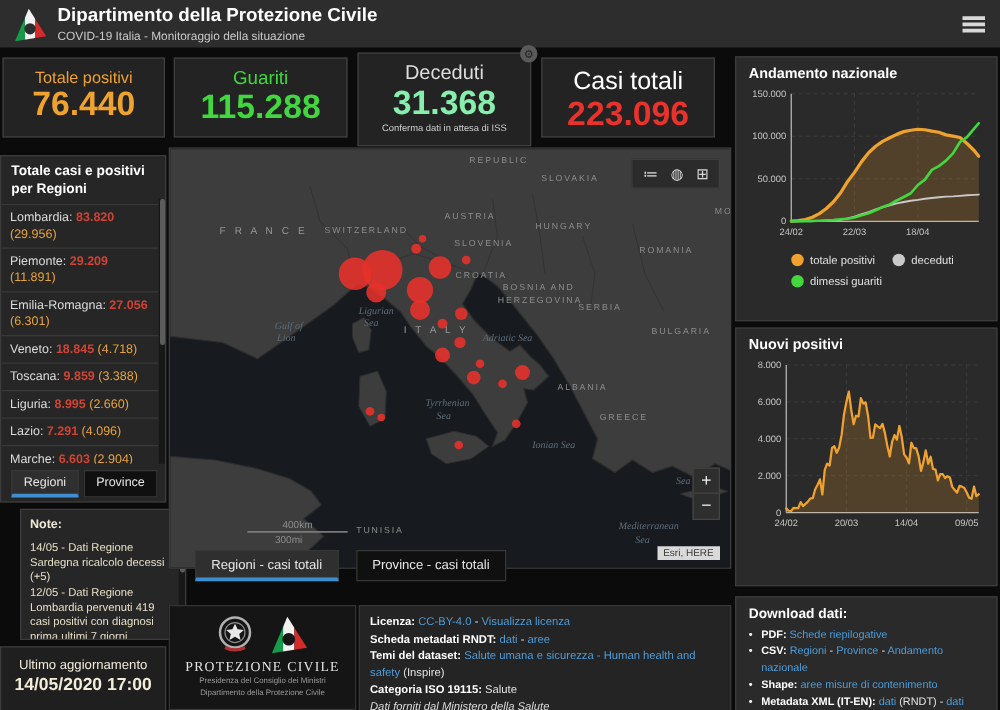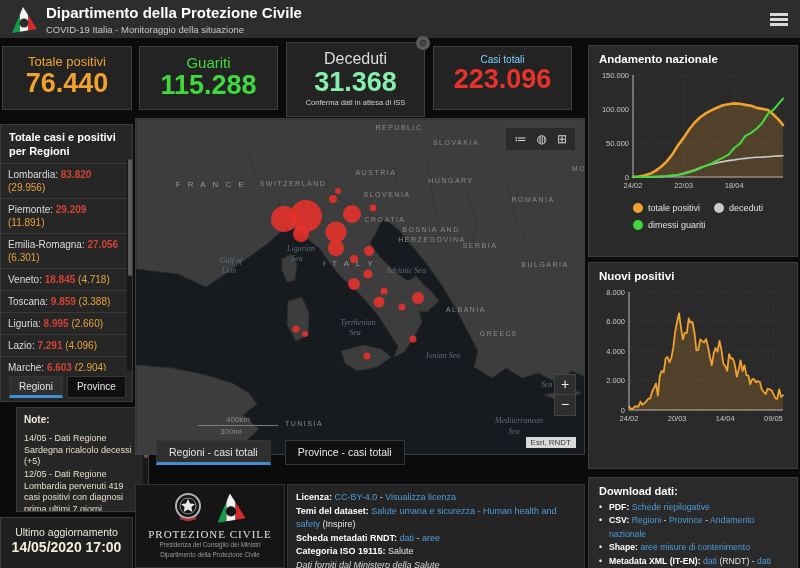--- a/index.html
+++ b/index.html
@@ -123,21 +123,21 @@
     <div class="s-label" style="color:#40d83e;font-size:15px;">Guariti</div>
     <div class="s-value" style="color:#40d83e;">115.288</div>
   </div>
   <div class="stat" style="left:286px;top:42px;width:139px;height:75px;">
     <div class="gearbtn">⚙</div>
     <div class="s-label" style="color:#dedede;font-size:16px;">Deceduti</div>
     <div class="s-value" style="color:#86efac;">31.368</div>
     <div class="s-sub">Conferma dati in attesa di ISS</div>
   </div>
   <div class="stat" style="left:433px;top:46px;width:139px;height:64px;">
-    <div class="s-label" style="color:#7dd3fc;font-size:10px;">Casi totali</div>
+    <div class="s-label" style="color:#ffffff;font-size:20px;">Casi totali</div>
     <div class="s-value" style="color:#e8322b;">223.096</div>
   </div>
 
   <div class="panel" style="left:0;top:124px;width:133px;height:278px;">
     <div class="sb-title">Totale casi e positivi per Regioni</div>
     <div class="region-list" id="region-list">
         <div class="region-row"><span>Lombardia: </span><b class="tot">83.820</b><b class="pos"> (29.956)</b></div>
         <div class="region-row"><span>Piemonte: </span><b class="tot">29.209</b><b class="pos"> (11.891)</b></div>
         <div class="region-row"><span>Emilia-Romagna: </span><b class="tot">27.056</b><b class="pos"> (6.301)</b></div>
         <div class="region-row"><span>Veneto: </span><b class="tot">18.845</b><b class="pos"> (4.718)</b></div>
@@ -262,21 +262,21 @@
       <span>⊞</span>
     </div>
     <div class="zoomctl">
       <div>+</div>
       <div>−</div>
     </div>
     <div class="scalebar">
       <div class="km">400km</div>
       <div class="mi">300mi</div>
     </div>
-    <div class="esri">Esri, RNDT</div>
+    <div class="esri">Esri, HERE</div>
   </div>
 
   <div class="map-tabs">
     <div class="tab active">Regioni - casi totali</div>
     <div class="tab">Province - casi totali</div>
   </div>
 
   <div class="logo-box">
     <div class="logo-row">
       <svg width="32" height="34" viewBox="0 0 32 34">
@@ -295,22 +295,22 @@
       </svg>
     </div>
     <div class="pc-name">PROTEZIONE CIVILE</div>
     <div class="pc-sub">Presidenza del Consiglio dei Ministri</div>
     <div class="pc-sub">Dipartimento della Protezione Civile</div>
   </div>
 
   <div class="license-box">
     <div id="license-lines">
         <div class="lic-line"><span class="seg-bold">Licenza: </span><span class="seg-link">CC-BY-4.0</span><span class=""> - </span><span class="seg-link">Visualizza licenza</span></div>
+        <div class="lic-line"><span class="seg-bold">Scheda metadati RNDT: </span><span class="seg-link">dati</span><span class=""> - </span><span class="seg-link">aree</span></div>
         <div class="lic-line"><span class="seg-bold">Temi del dataset: </span><span class="seg-link">Salute umana e sicurezza - Human health and safety</span><span class=""> (Inspire)</span></div>
-        <div class="lic-line"><span class="seg-bold">Scheda metadati RNDT: </span><span class="seg-link">dati</span><span class=""> - </span><span class="seg-link">aree</span></div>
         <div class="lic-line"><span class="seg-bold">Categoria ISO 19115: </span><span class="">Salute</span></div>
         <div class="lic-line"><span class="seg-italic">Dati forniti dal Ministero della Salute</span></div>
       </div>
   </div>
 
   <div class="rpanel" style="top:45px;height:212px;">
     <div class="rp-title">Andamento nazionale</div>
     <svg class="chart-svg" id="chart1" width="196" height="132" viewBox="0 0 196 132">
         <line class="grid" x1="38" y1="110" x2="188" y2="110"></line>
         <text class="tick ty" x="34" y="112.6">0</text>

